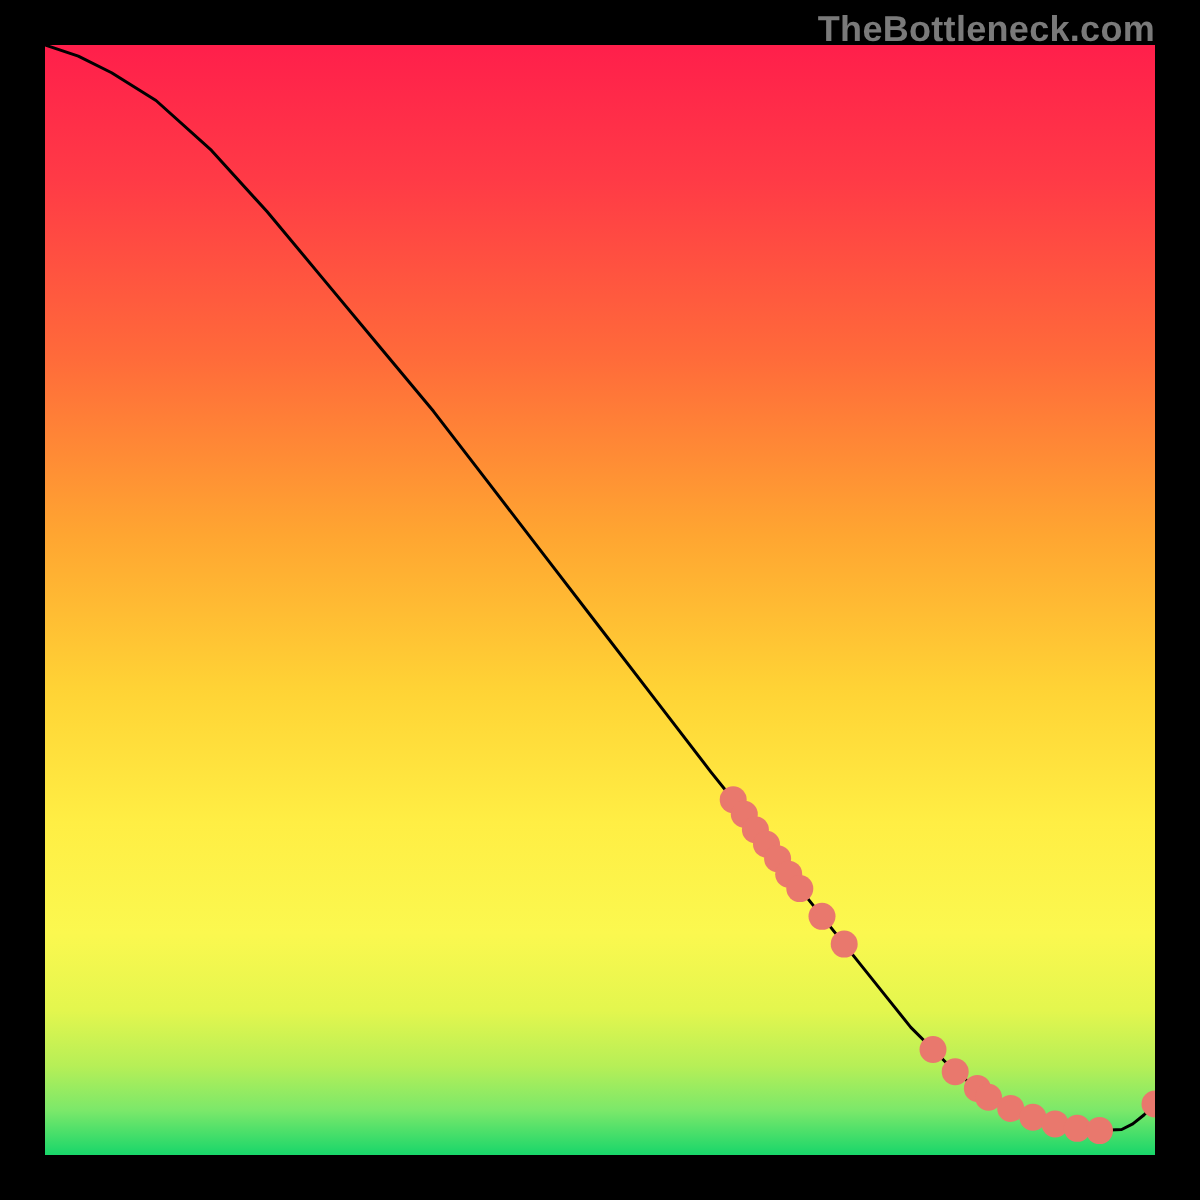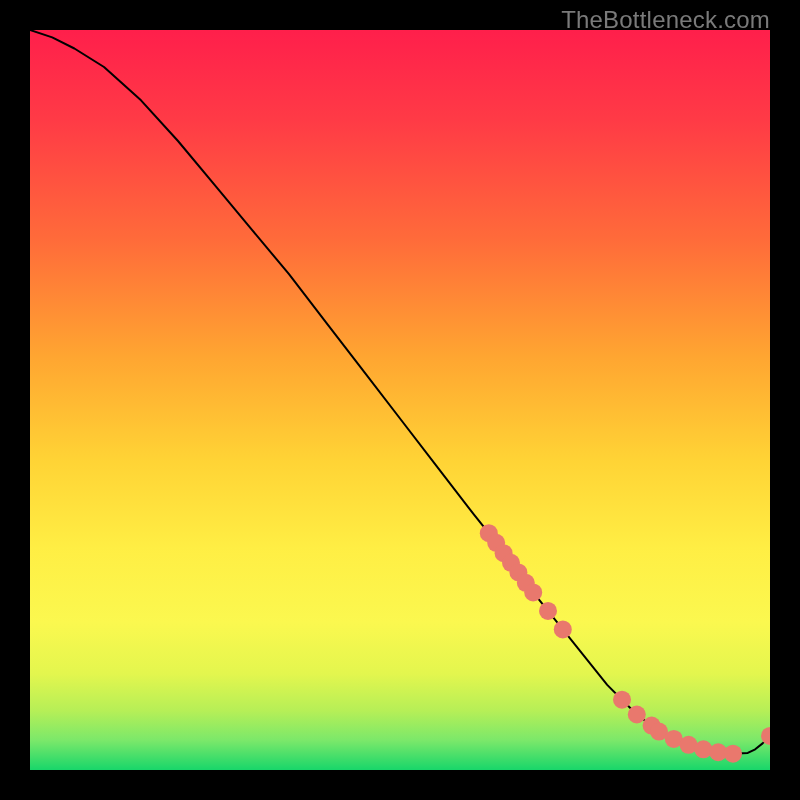--- a/index.html
+++ b/index.html
@@ -23,21 +23,21 @@
     top: 30px;
     width: 740px;
     height: 740px;
   }
   .watermark {
     position: absolute;
     top: 6px;
     right: 30px;
     color: #7a7a7a;
     font-size: 24px;
-    font-weight: 400;
+    font-weight: 700;
     letter-spacing: 0.2px;
     user-select: none;
   }
   svg { display: block; }
 </style>
 </head>
 <body>
 
 <div class="stage">
   <div class="watermark">TheBottleneck.com</div>

